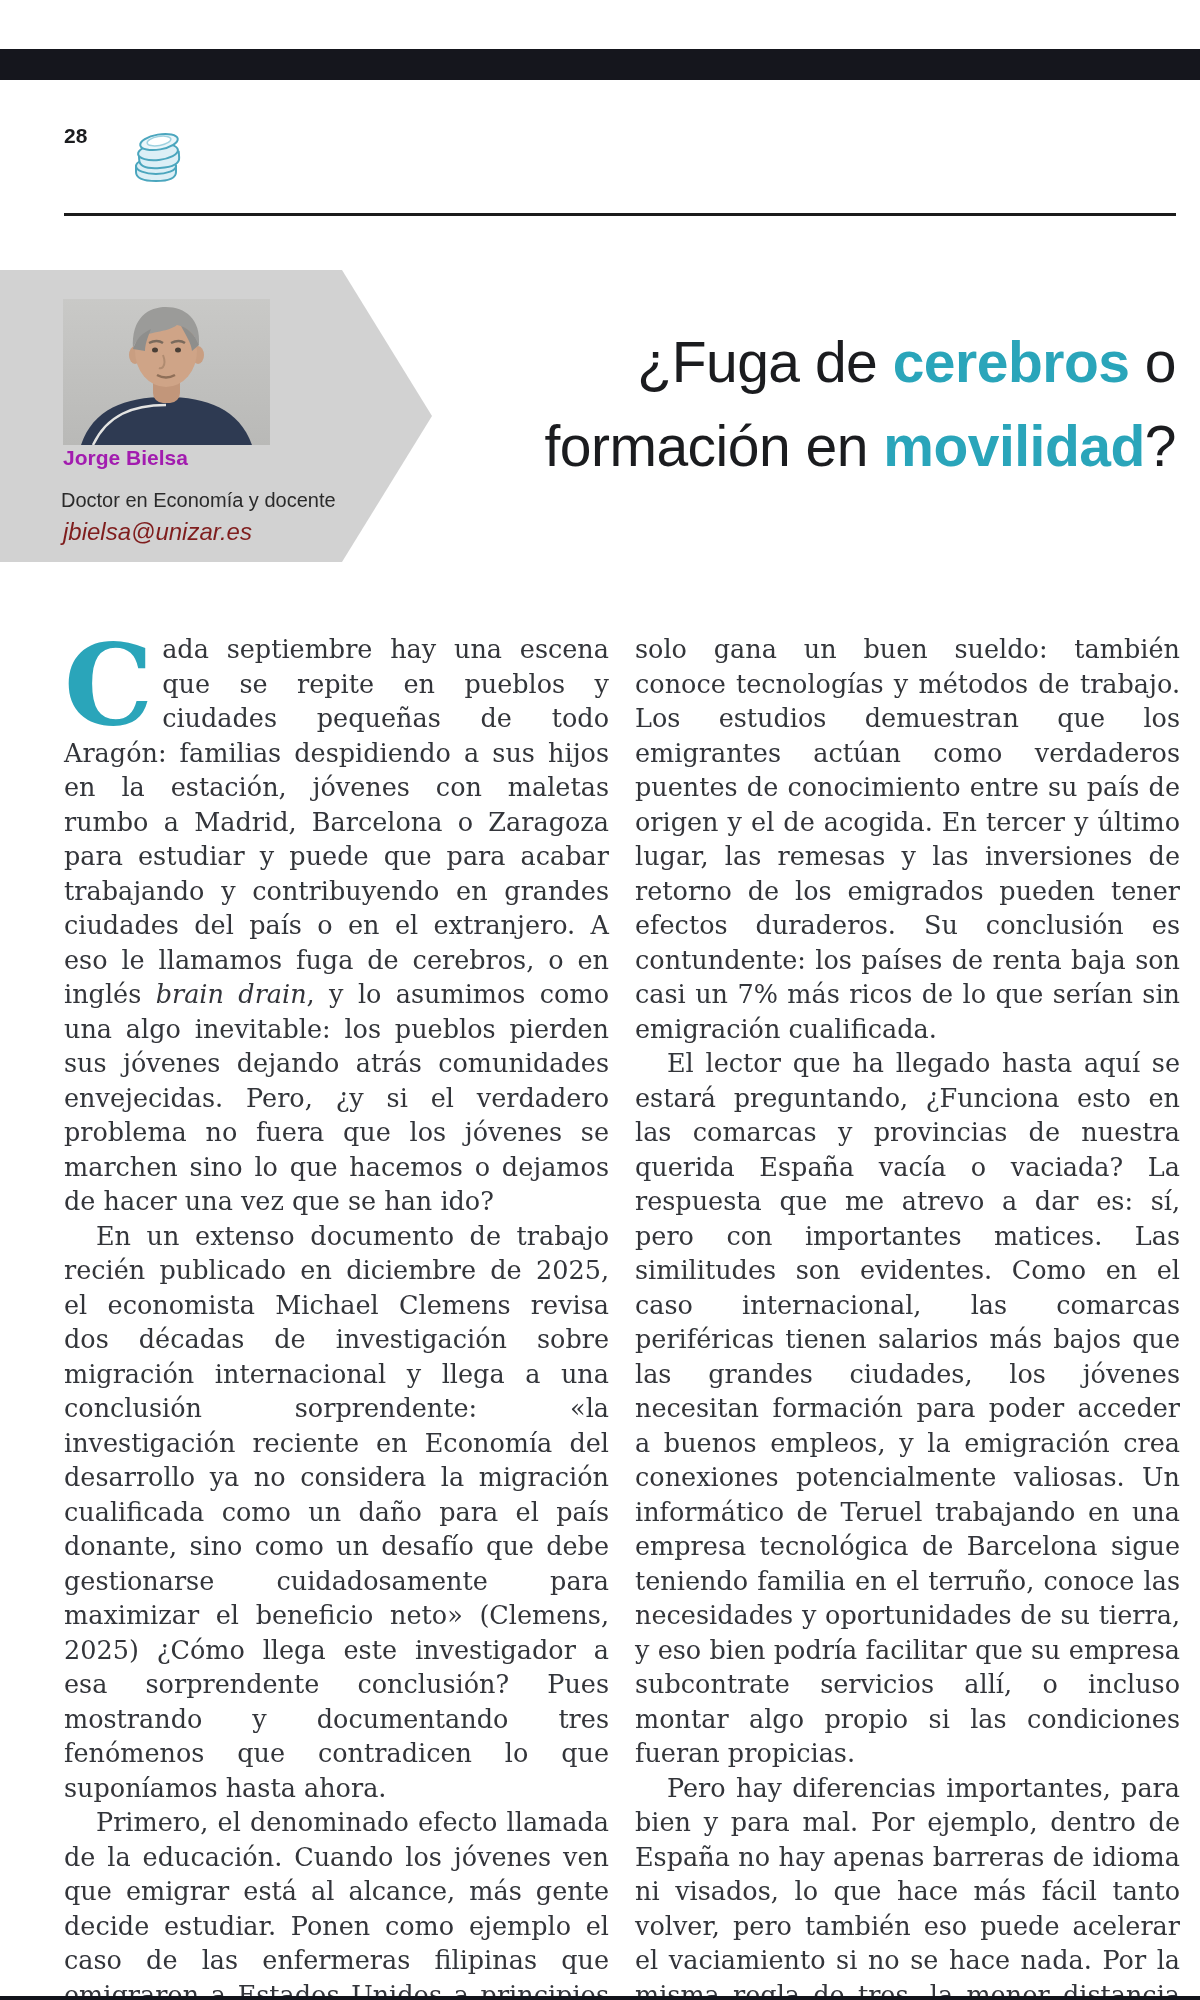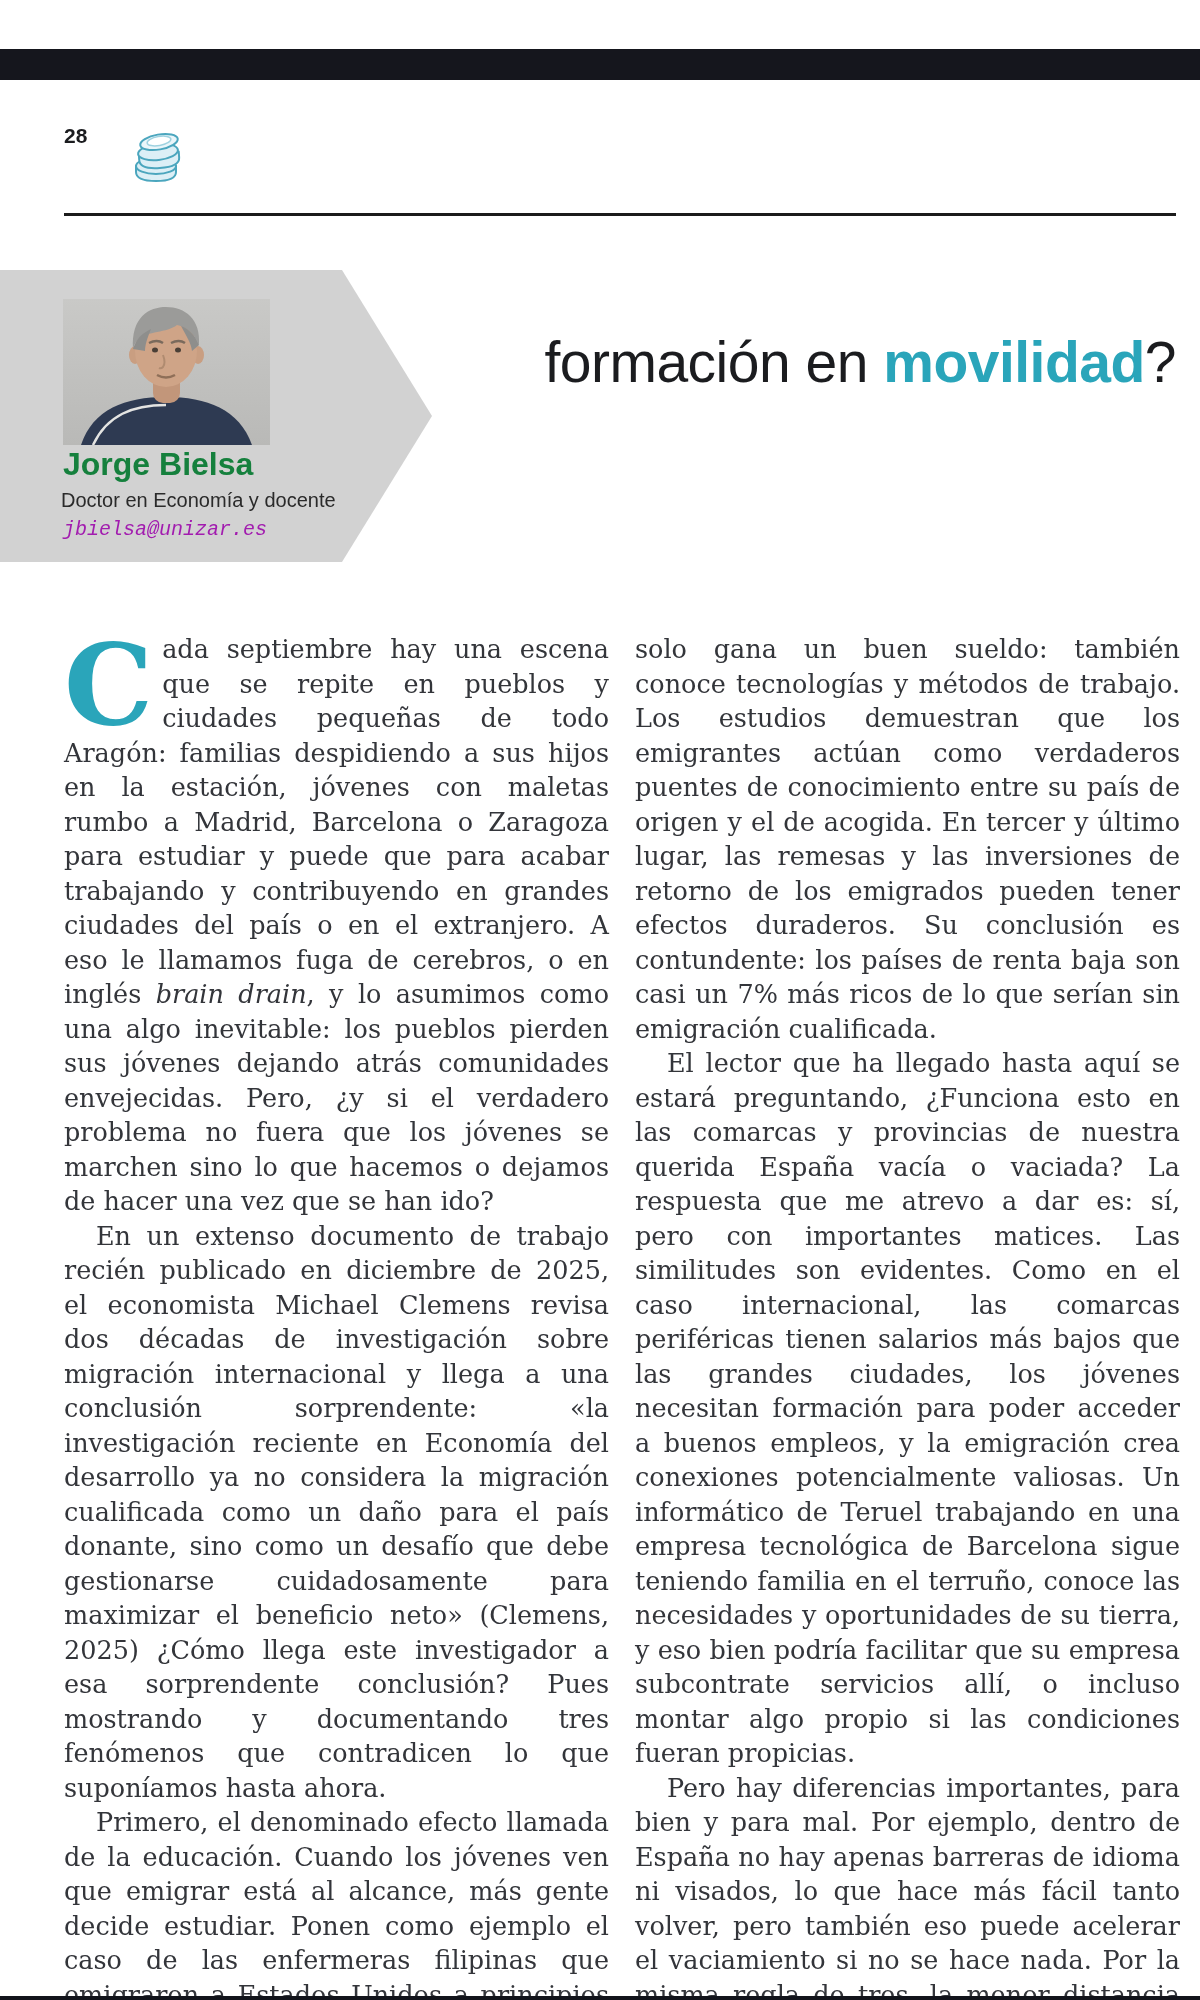--- a/index.html
+++ b/index.html
@@ -22,23 +22,23 @@
   .section-title{position:absolute;left:200px;top:116px;font-size:34px;font-weight:700;
                  letter-spacing:-0.5px;color:var(--accent);}
   .header-right{position:absolute;right:24px;top:102px;text-align:right;color:var(--ink);}
   .header-site{font-size:18px;font-weight:700;letter-spacing:0.2px;}
   .header-date{font-size:16.5px;font-weight:400;margin-top:7px;}
   .header-rule{position:absolute;left:64px;top:181px;width:1112px;height:3px;background:#1B1B1B;}
 
   .author-box{position:absolute;left:0;top:238px;width:432px;height:292px;background:var(--author-box);
               clip-path:polygon(0 0,342px 0,432px 146px,342px 292px,0 292px);}
   .author-photo{position:absolute;left:63px;top:267px;width:207px;height:146px;overflow:hidden;}
-  .author-name{position:absolute;left:63px;top:414px;font-size:32px;font-weight:700;color:#15803d;}
+  .author-name{position:absolute;left:63px;top:414px;font-size:21px;font-weight:700;color:#a21caf;}
   .author-role{position:absolute;left:61px;top:457px;font-size:20px;color:#2A2A2A;}
-  .author-email{position:absolute;left:63px;top:486px;font-size:20px;font-style:italic;color:#a21caf;font-family:Liberation Mono, monospace;}
+  .author-email{position:absolute;left:63px;top:486px;font-size:24px;font-style:italic;color:#7f1d1d;}
 
   .headline{position:absolute;right:24px;top:288px;text-align:right;
             font-size:57px;line-height:84px;color:var(--ink);letter-spacing:-0.5px;font-weight:400;}
   .headline .accent{color:var(--accent);font-weight:700;}
 
   .body-text{position:absolute;left:64px;top:600px;width:1116px;display:flex;gap:26px;}
   .col{width:545px;font-family:"DejaVu Serif","Liberation Serif",serif;font-size:25.5px;
        line-height:34.5px;text-align:justify;color:var(--body-text);}
   .col p{margin:0;}
   .col p + p{text-indent:32px;}
@@ -98,20 +98,21 @@
       <path d="M100 56 q3 8 0 12 q-2 2 -4 1" stroke="#B08B70" stroke-width="2" fill="none"></path>
       <path d="M94 76 q9 5 18 0" stroke="#8F6F58" stroke-width="2.5" fill="none"></path>
     </svg>
   </div>
 
   <div class="author-name">Jorge Bielsa</div>
   <div class="author-role">Doctor en Economía y docente</div>
   <div class="author-email">jbielsa@unizar.es</div>
 
   <div class="headline">
+    <div class="headline-line"><span>¿Fuga de </span><span class="accent">cerebros</span><span> o</span></div>
     <div class="headline-line"><span>formación en </span><span class="accent">movilidad</span><span>?</span></div>
   </div>
 
   <div class="body-text">
     <div class="col">
         <p><span class="dropcap">C</span>ada septiembre hay una escena que se repite en pueblos y ciudades pequeñas de todo Aragón: familias despidiendo a sus hijos en la estación, jóvenes con maletas rumbo a Madrid, Barcelona o Zaragoza para estudiar y puede que para acabar trabajando y contribuyendo en grandes ciudades del país o en el extranjero. A eso le llamamos fuga de cerebros, o en inglés <em>brain drain</em>, y lo asumimos como una algo inevitable: los pueblos pierden sus jóvenes dejando atrás comunidades envejecidas. Pero, ¿y si el verdadero problema no fuera que los jóvenes se marchen sino lo que hacemos o dejamos de hacer una vez que se han ido?</p>
         <p>En un extenso documento de trabajo recién publicado en diciembre de 2025, el economista Michael Clemens revisa dos décadas de investigación sobre migración internacional y llega a una conclusión sorprendente: «la investigación reciente en Economía del desarrollo ya no considera la migración cualificada como un daño para el país donante, sino como un desafío que debe gestionarse cuidadosamente para maximizar el beneficio neto» (Clemens, 2025) ¿Cómo llega este investigador a esa sorprendente conclusión? Pues mostrando y documentando tres fenómenos que contradicen lo que suponíamos hasta ahora.</p>
         <p>Primero, el denominado efecto llamada de la educación. Cuando los jóvenes ven que emigrar está al alcance, más gente decide estudiar. Ponen como ejemplo el caso de las enfermeras filipinas que emigraron a Estados Unidos a principios de este siglo. Al final, el número neto de enfermeras en el país aumentó significativamente, pese a la emigración. En segundo lugar, las redes profesionales que crean los emigrantes. Un ingeniero de un país pobre que trabaja en, pongamos, Silicon Valley, no</p>
       </div>
     <div class="col">

